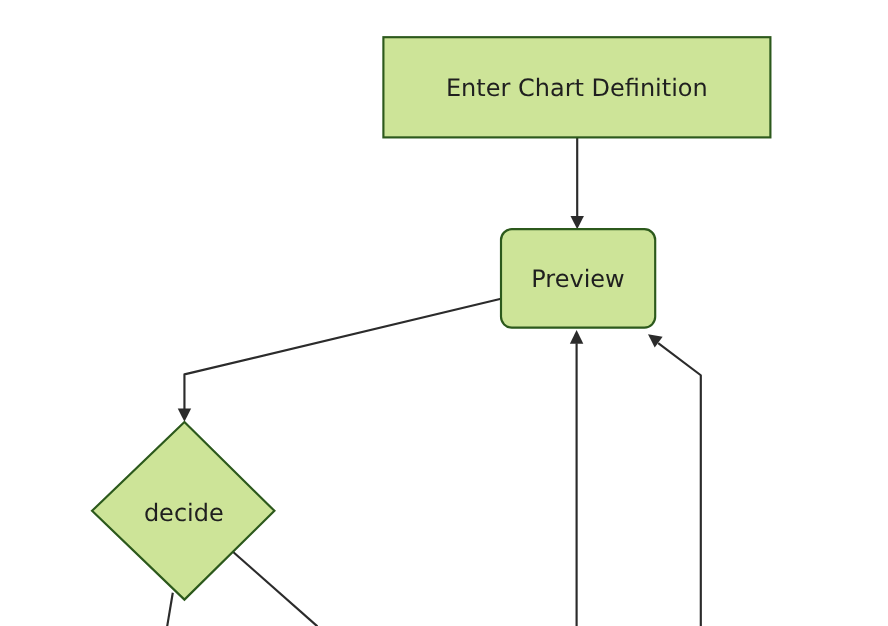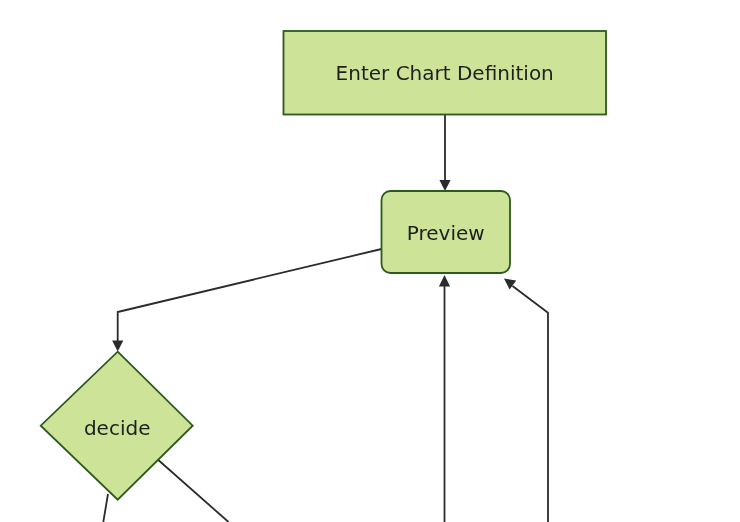--- a/index.html
+++ b/index.html
@@ -8,20 +8,21 @@
     width: 740px;
     height: 522px;
     overflow: hidden;
     background: #ffffff;
   }
   .canvas {
     position: relative;
     width: 588px;
     height: 522px;
     background: var(--bg, #ffffff);
+    padding-left: 36px;
   }
   svg { display: block; }
   .node {
     fill: var(--node-fill, #cde498);
     stroke: var(--node-border, #2c591c);
     stroke-width: 1.8;
   }
   .edge-line {
     stroke: var(--edge-line, #2b2b2b);
     stroke-width: 1.8;

